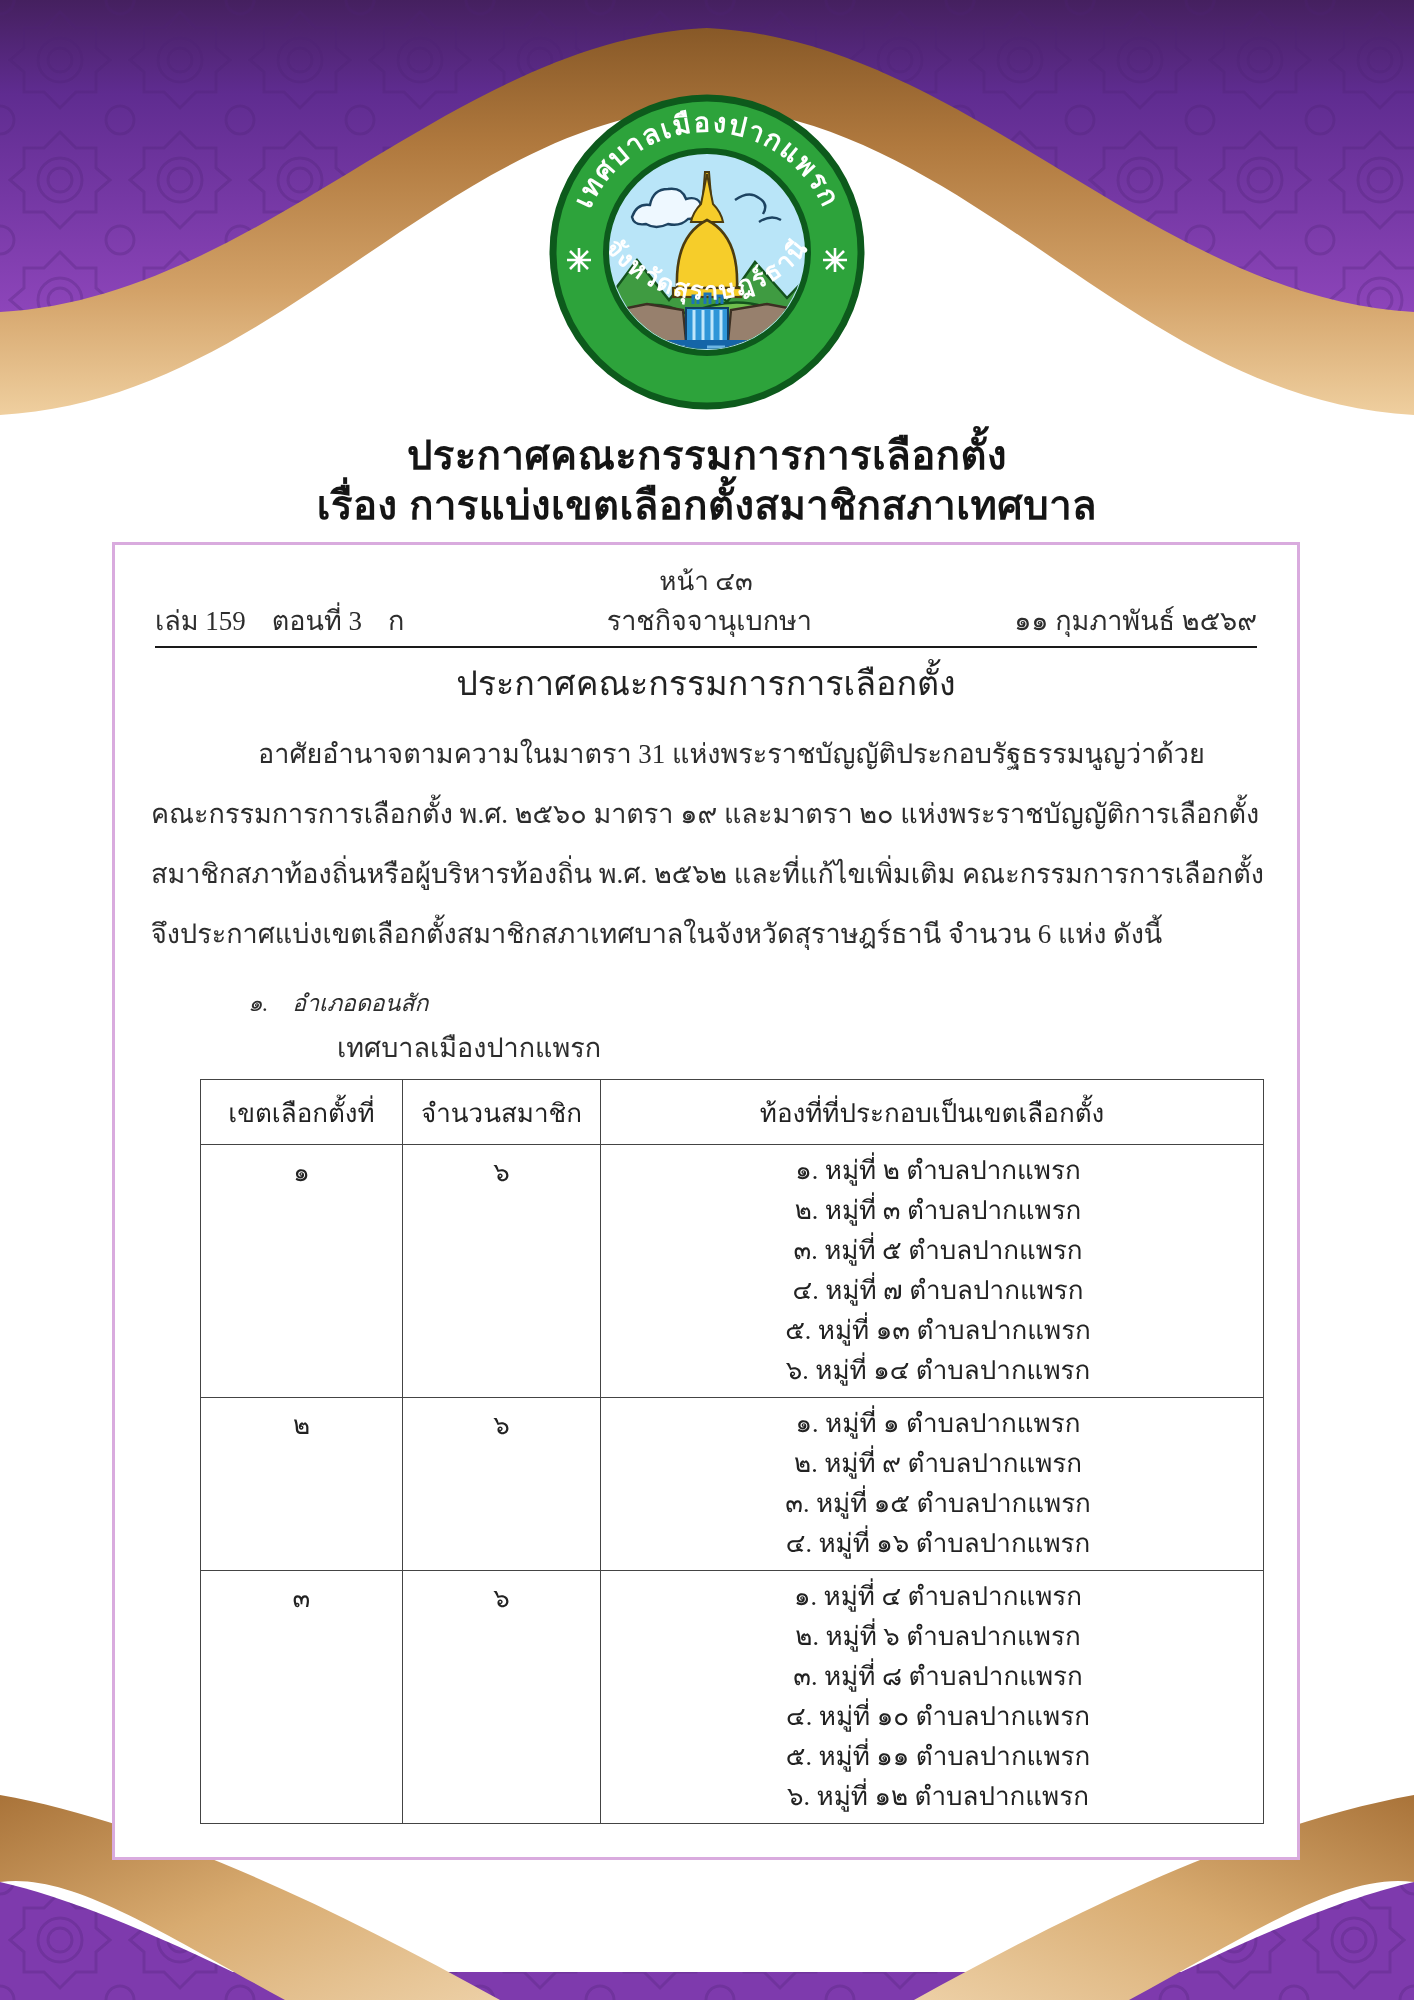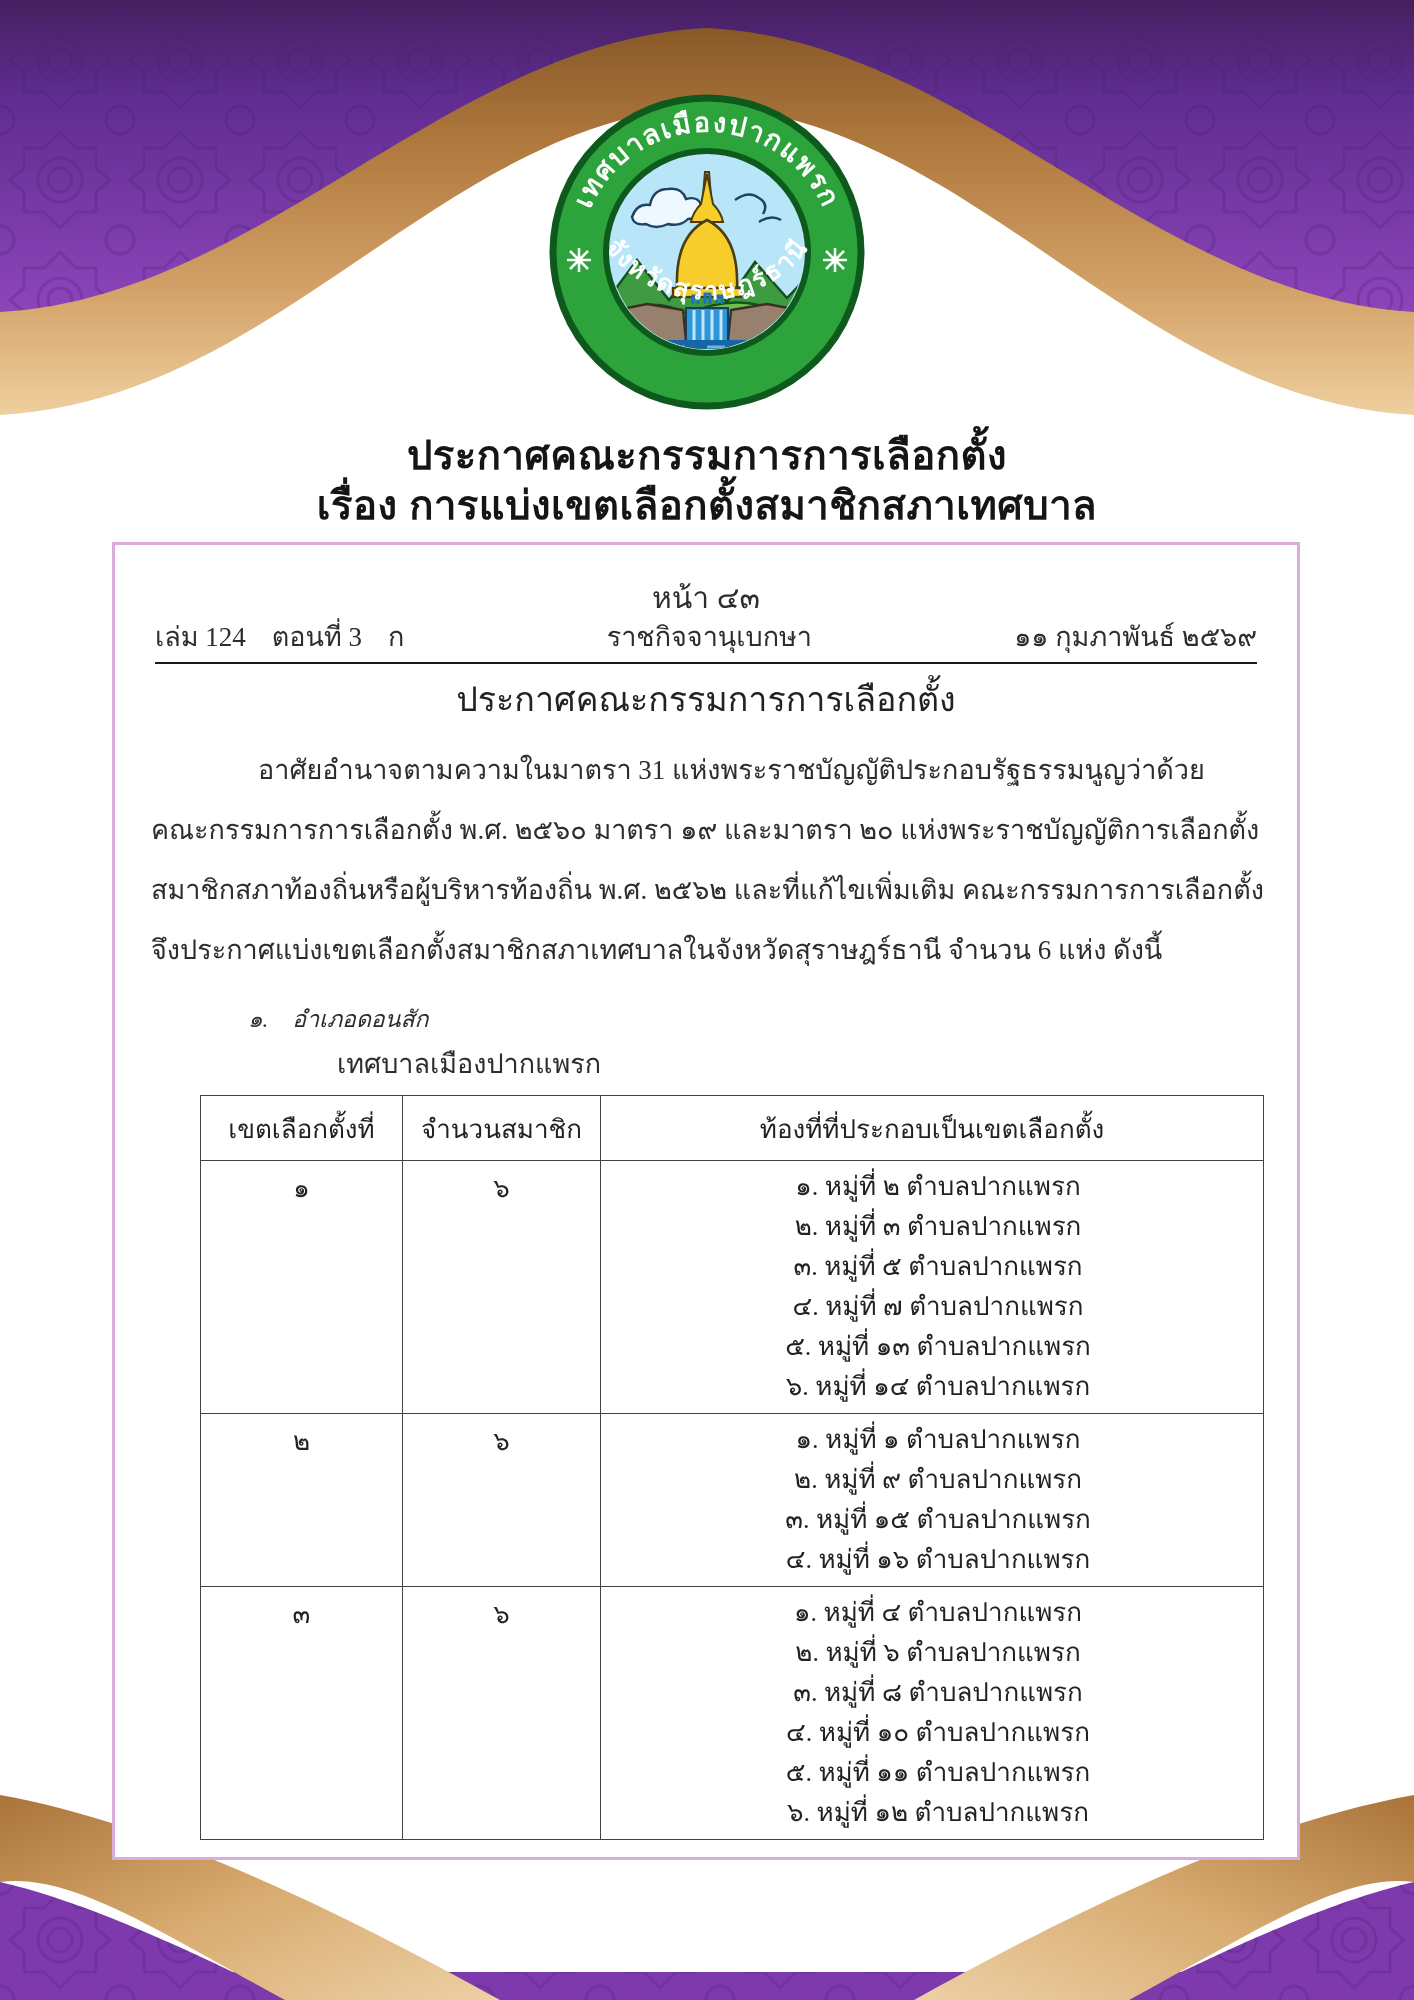--- a/index.html
+++ b/index.html
@@ -9,21 +9,21 @@
   .deco{position:absolute;left:0;pointer-events:none;}
   .deco.top{top:0;}
   .deco.bottom{bottom:0;}
   .emblem{position:absolute;left:547px;top:92px;width:320px;height:320px;}
   .heading{position:absolute;left:0;top:430px;width:1414px;text-align:center;
            font-weight:bold;color:#151515;font-size:40px;line-height:50px;letter-spacing:.5px;}
   
   .page{position:absolute;left:112px;top:542px;width:1188px;height:1318px;background:#ffffff;
         border:3px solid #d9abde;box-sizing:border-box;overflow:hidden;
         font-family:"Liberation Serif", serif;color:#2d2d2d;}
-  .g-pagenum{margin-top:36px;text-align:center;font-size:30px;line-height:33px;}
+  .g-pagenum{margin-top:20px;text-align:center;font-size:26px;line-height:33px;}
   .g-meta{margin:4px 40px 0 40px;display:flex;align-items:baseline;font-size:27px;line-height:38px;}
   .g-meta .left{display:flex;gap:26px;white-space:nowrap;}
   .g-meta .mid{flex:1;text-align:center;}
   .g-meta .right{white-space:nowrap;}
   .g-rule{margin:6px 40px 0 40px;border:0;border-top:2.5px solid #1a1a1a;}
   .g-title{margin-top:14px;text-align:center;font-size:34px;line-height:44px;color:#222;}
   .g-subject{margin-top:10px;text-align:center;font-size:27px;line-height:36px;}
   .g-body{margin:18px 36px 0 36px;font-size:27px;line-height:60px;text-align:justify;}
   .g-body .ln{display:block;white-space:nowrap;}
   .g-body .ln.first{text-indent:107px;}
@@ -161,21 +161,21 @@
   <div class="heading">
     <div>ประกาศคณะกรรมการการเลือกตั้ง</div>
     <div>เรื่อง การแบ่งเขตเลือกตั้งสมาชิกสภาเทศบาล</div>
   </div>
 
   <div class="page">
     <div class="g-pagenum">หน้า ๔๓</div>
 
     <div class="g-meta">
       <span class="left">
-        <span>เล่ม 124</span>
+        <span>เล่ม 159</span>
         <span>ตอนที่ 3</span>
         <span>ก</span>
       </span>
       <span class="mid">ราชกิจจานุเบกษา</span>
       <span class="right">๑๑ กุมภาพันธ์ ๒๕๖๙</span>
     </div>
 
     <hr class="g-rule">
 
     <div class="g-title">ประกาศคณะกรรมการการเลือกตั้ง</div>

